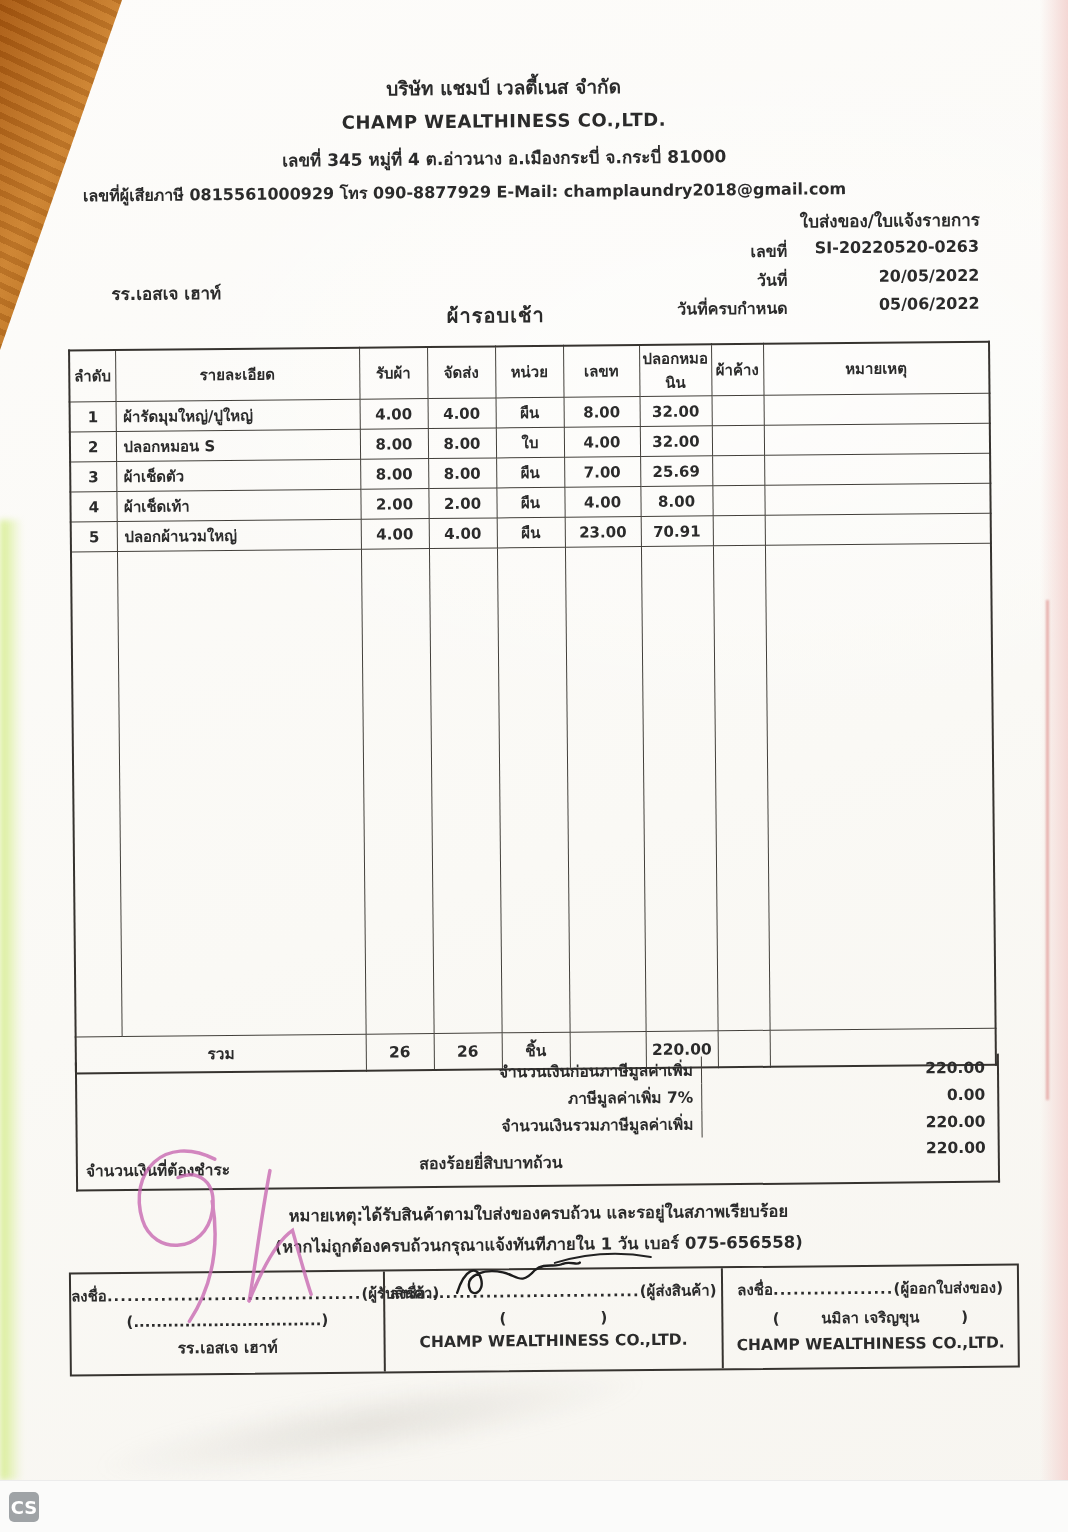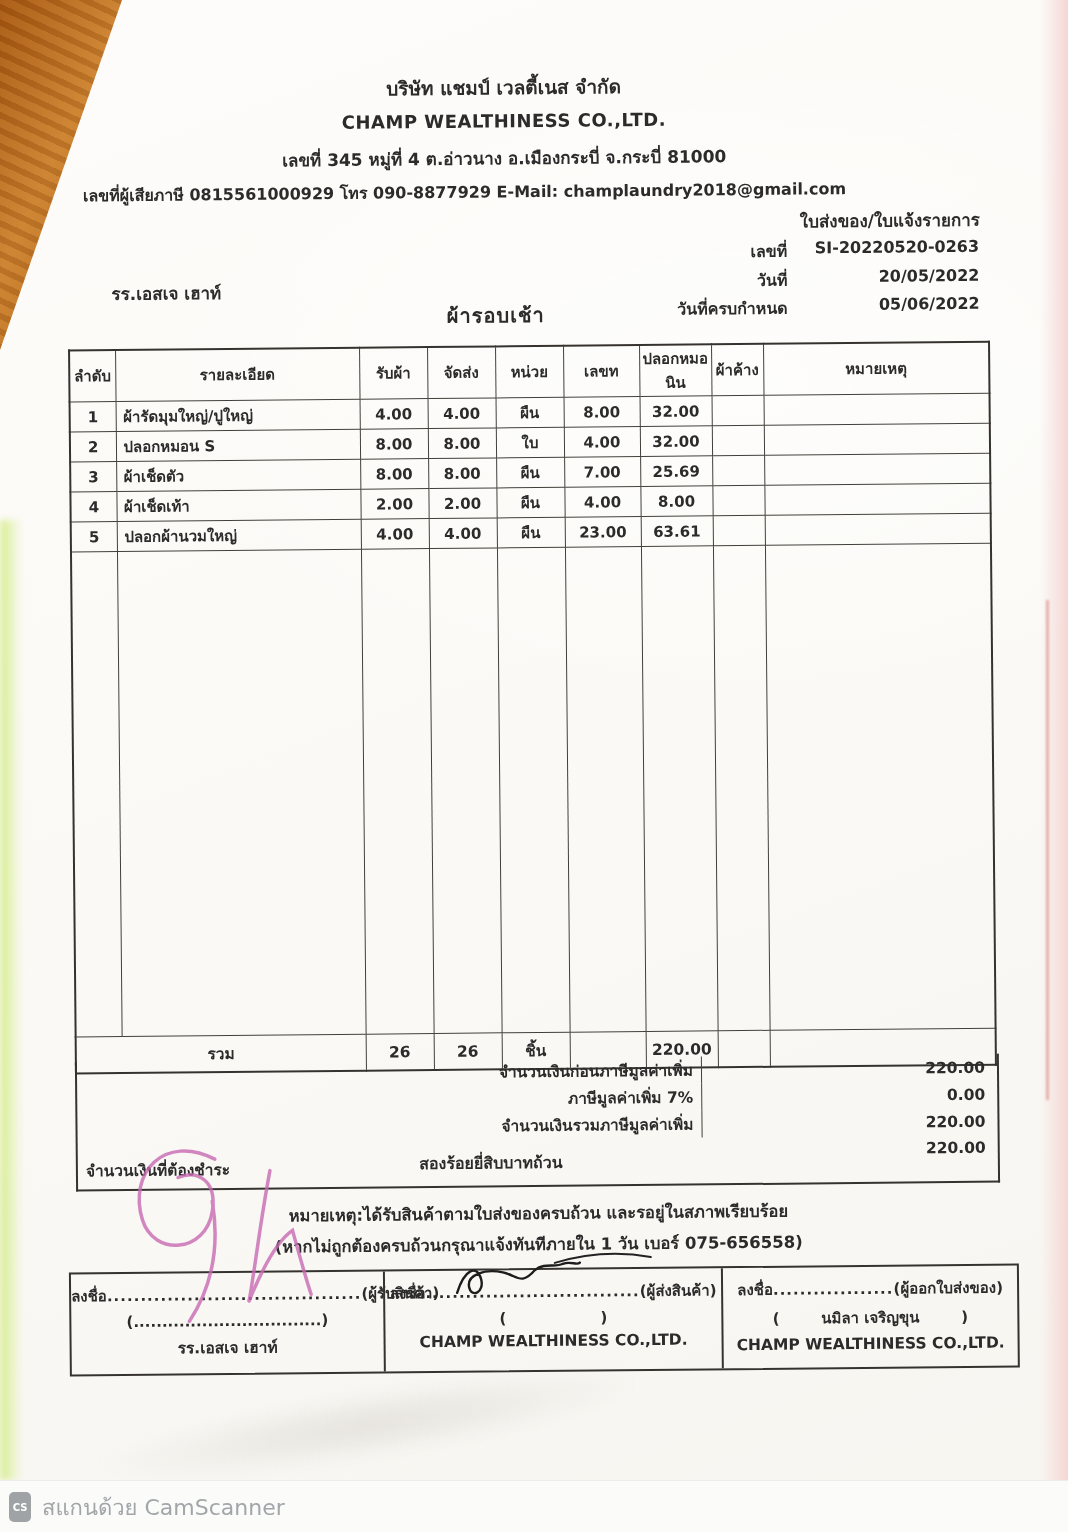--- a/index.html
+++ b/index.html
@@ -74,22 +74,22 @@
   .sig-line{font-size:15px;white-space:nowrap;}
   .sig-dots{letter-spacing:1px;}
   .sig-paren{font-size:15px;margin-top:5px;white-space:pre;}
   .sig-org{font-size:15.5px;margin-top:5px;}
   
   .hand-pink{top:1138px;left:116px;width:234px;height:188px;}
   .hand-black{top:1258px;left:446px;width:134px;height:46px;}
   
   .cs-bar{position:absolute;left:0;top:1480px;width:1068px;height:52px;background:#fbfbfa;
           border-top:1px solid #ececec;display:flex;align-items:center;}
-  .cs-badge{width:22px;height:30px;margin-left:9px;border-radius:5px;background:#9fa3a6;color:#ffffff;
-            display:flex;align-items:center;justify-content:center;font-size:10px;font-weight:bold;}
+  .cs-badge{width:30px;height:30px;margin-left:9px;border-radius:5px;background:#9fa3a6;color:#ffffff;
+            display:flex;align-items:center;justify-content:center;font-size:18px;font-weight:bold;}
   .cs-text{margin-left:11px;font-size:22px;color:#a2a6a9;}
 </style>
 </head>
 <body>
 
 <div id="stage">
   <div class="paper"></div>
   <div class="wood-corner"></div>
   <div class="edge-green"></div>
   <div class="edge-pink"></div>
@@ -188,21 +188,21 @@
         <td class="c"></td>
         <td class="c"></td>
       </tr>
       <tr class="item">
         <td class="c">5</td>
         <td class="desc">ปลอกผ้านวมใหญ่</td>
         <td class="c">4.00</td>
         <td class="c">4.00</td>
         <td class="c">ผืน</td>
         <td class="c">23.00</td>
-        <td class="c">63.61</td>
+        <td class="c">70.91</td>
         <td class="c"></td>
         <td class="c"></td>
       </tr>
       <tr class="filler">
         <td></td>
             <td></td>
             <td></td>
             <td></td>
             <td></td>
             <td></td>
@@ -286,15 +286,14 @@
     <svg class="abs hand-black" viewBox="0 0 134 46">
       <g fill="none" stroke="#1d1d1d" stroke-width="2.4" stroke-linecap="round">
         <path d="M6,34 C14,10 26,6 30,20 C34,34 20,40 18,28 C16,16 34,10 52,14 C66,17 70,28 84,12 C94,4 104,10 112,6 C120,3 126,8 129,5"></path>
       </g>
     </svg>
 
   </div>
 
   <div class="cs-bar">
     <div class="cs-badge">CS</div>
-    <div class="cs-text">สแกนด้วย CamScanner</div>
   </div>
 </div>
 
 </body></html>

